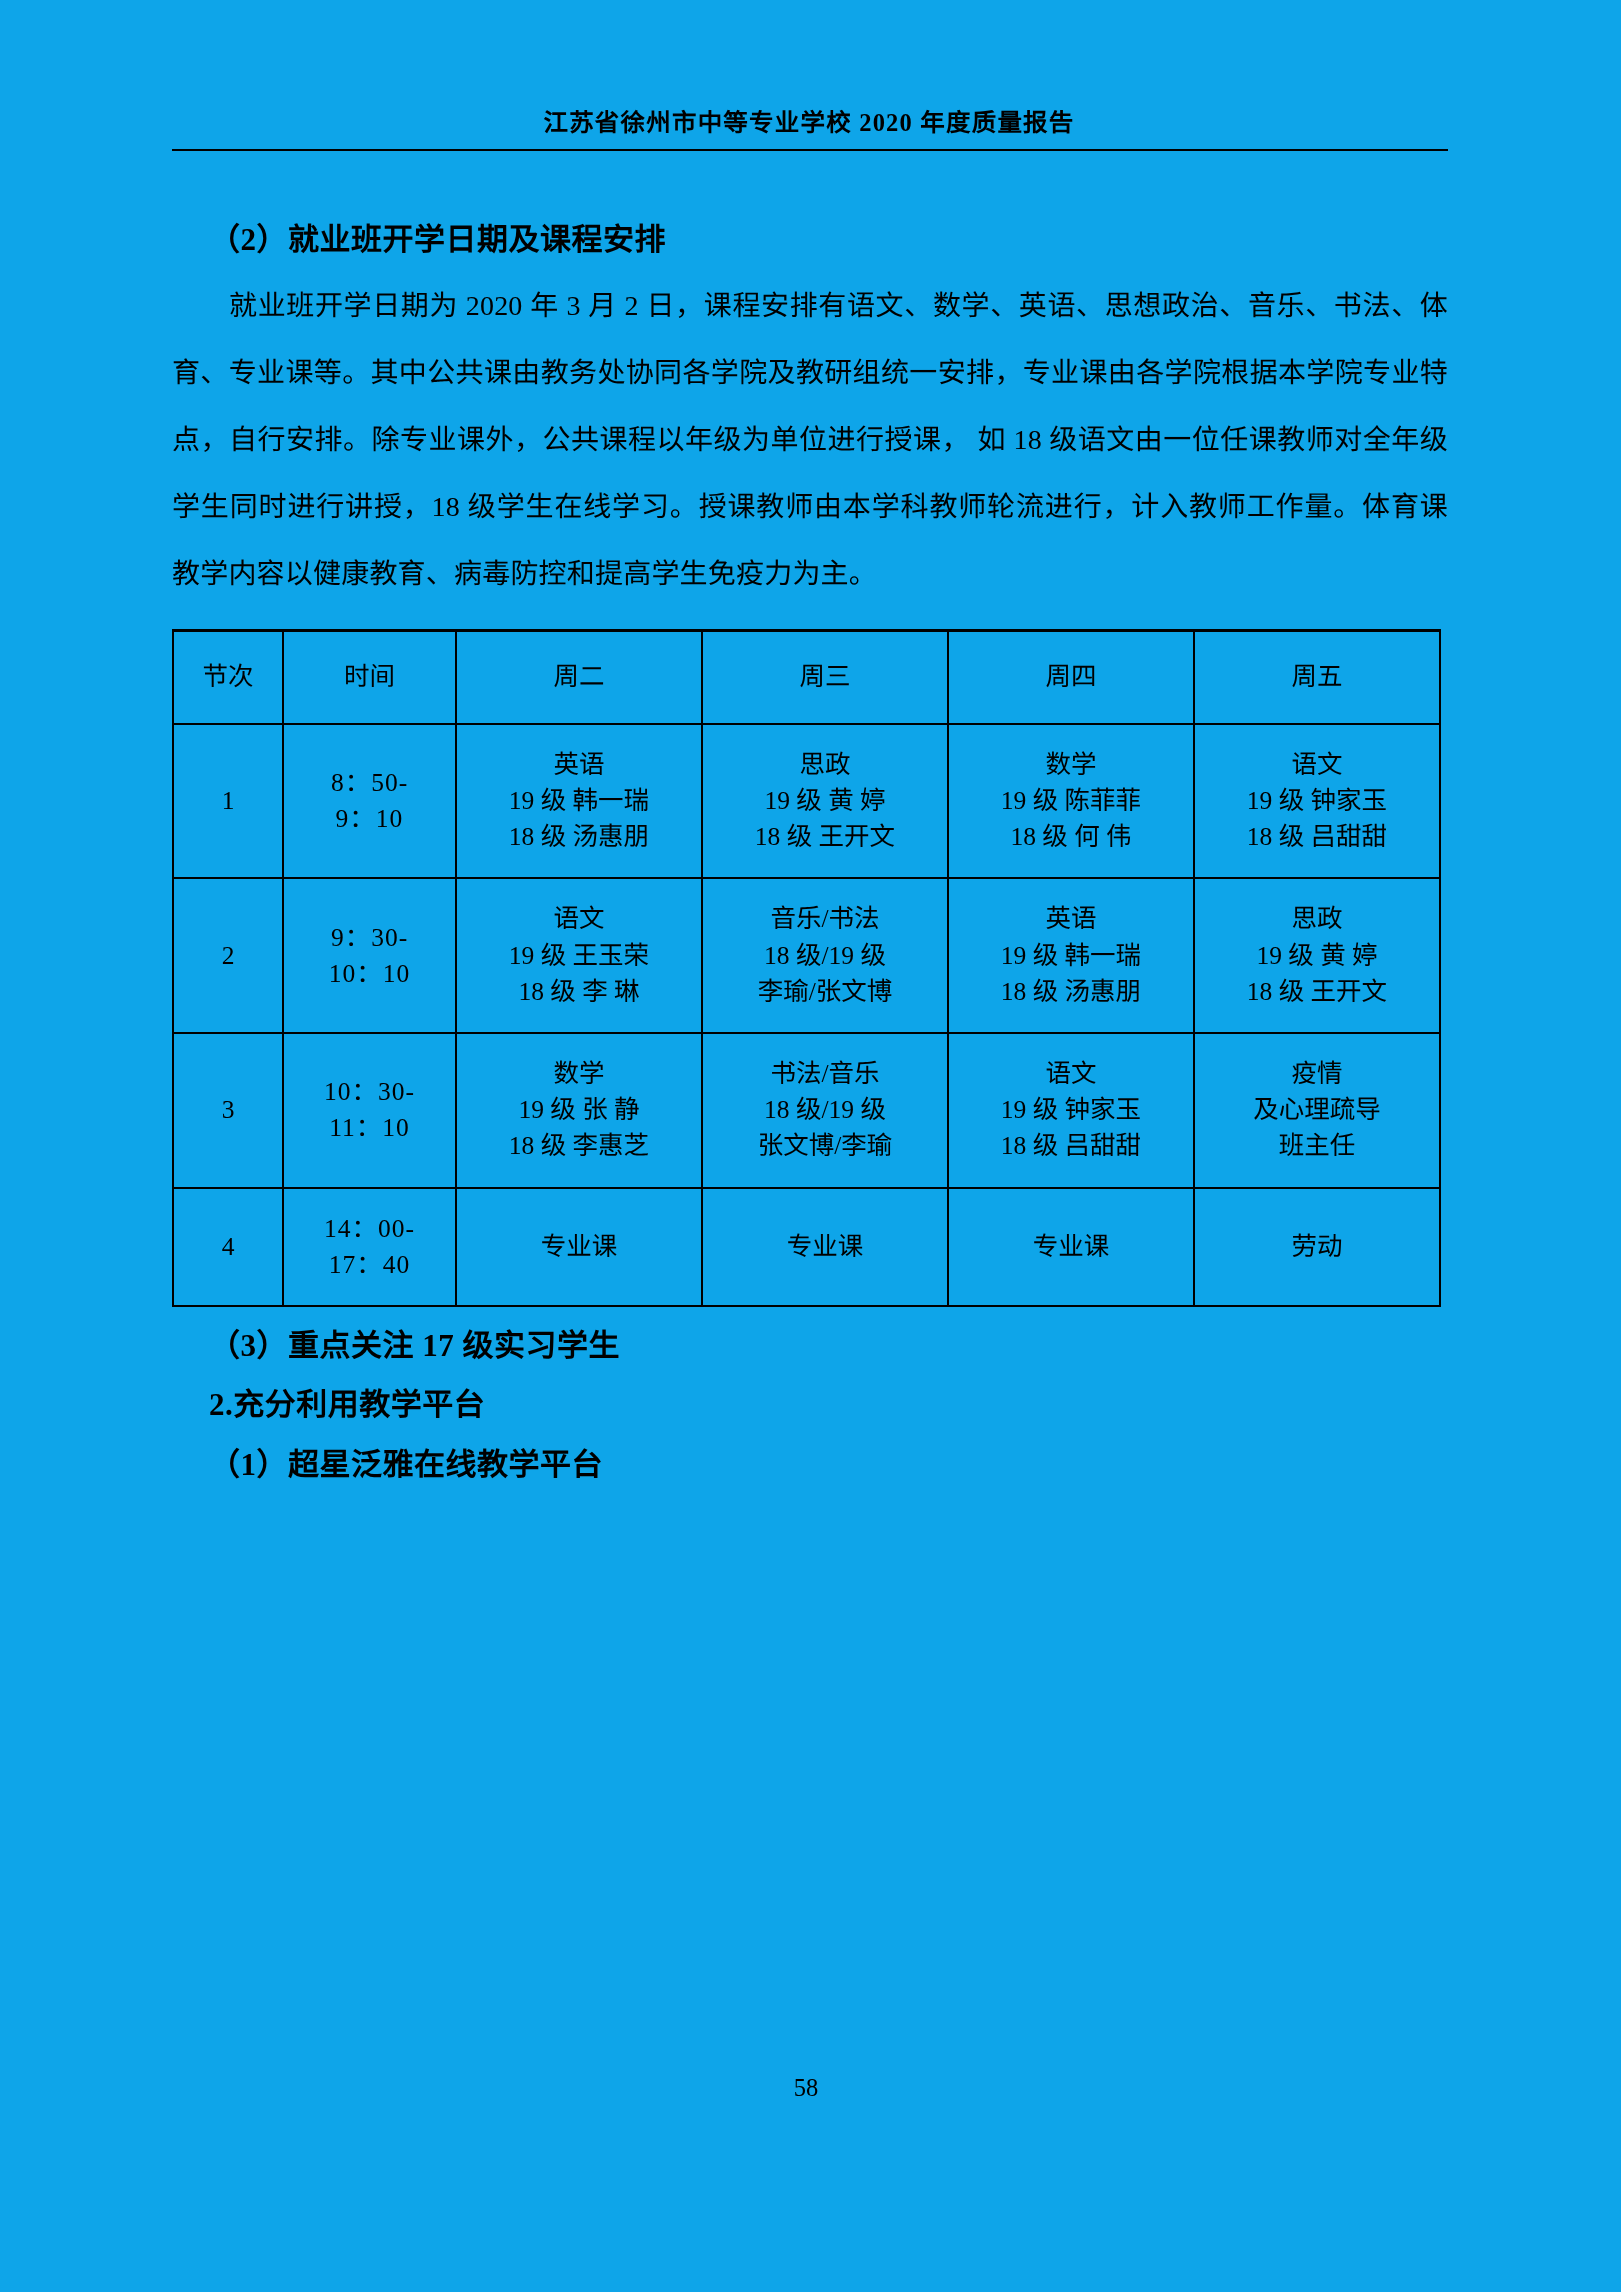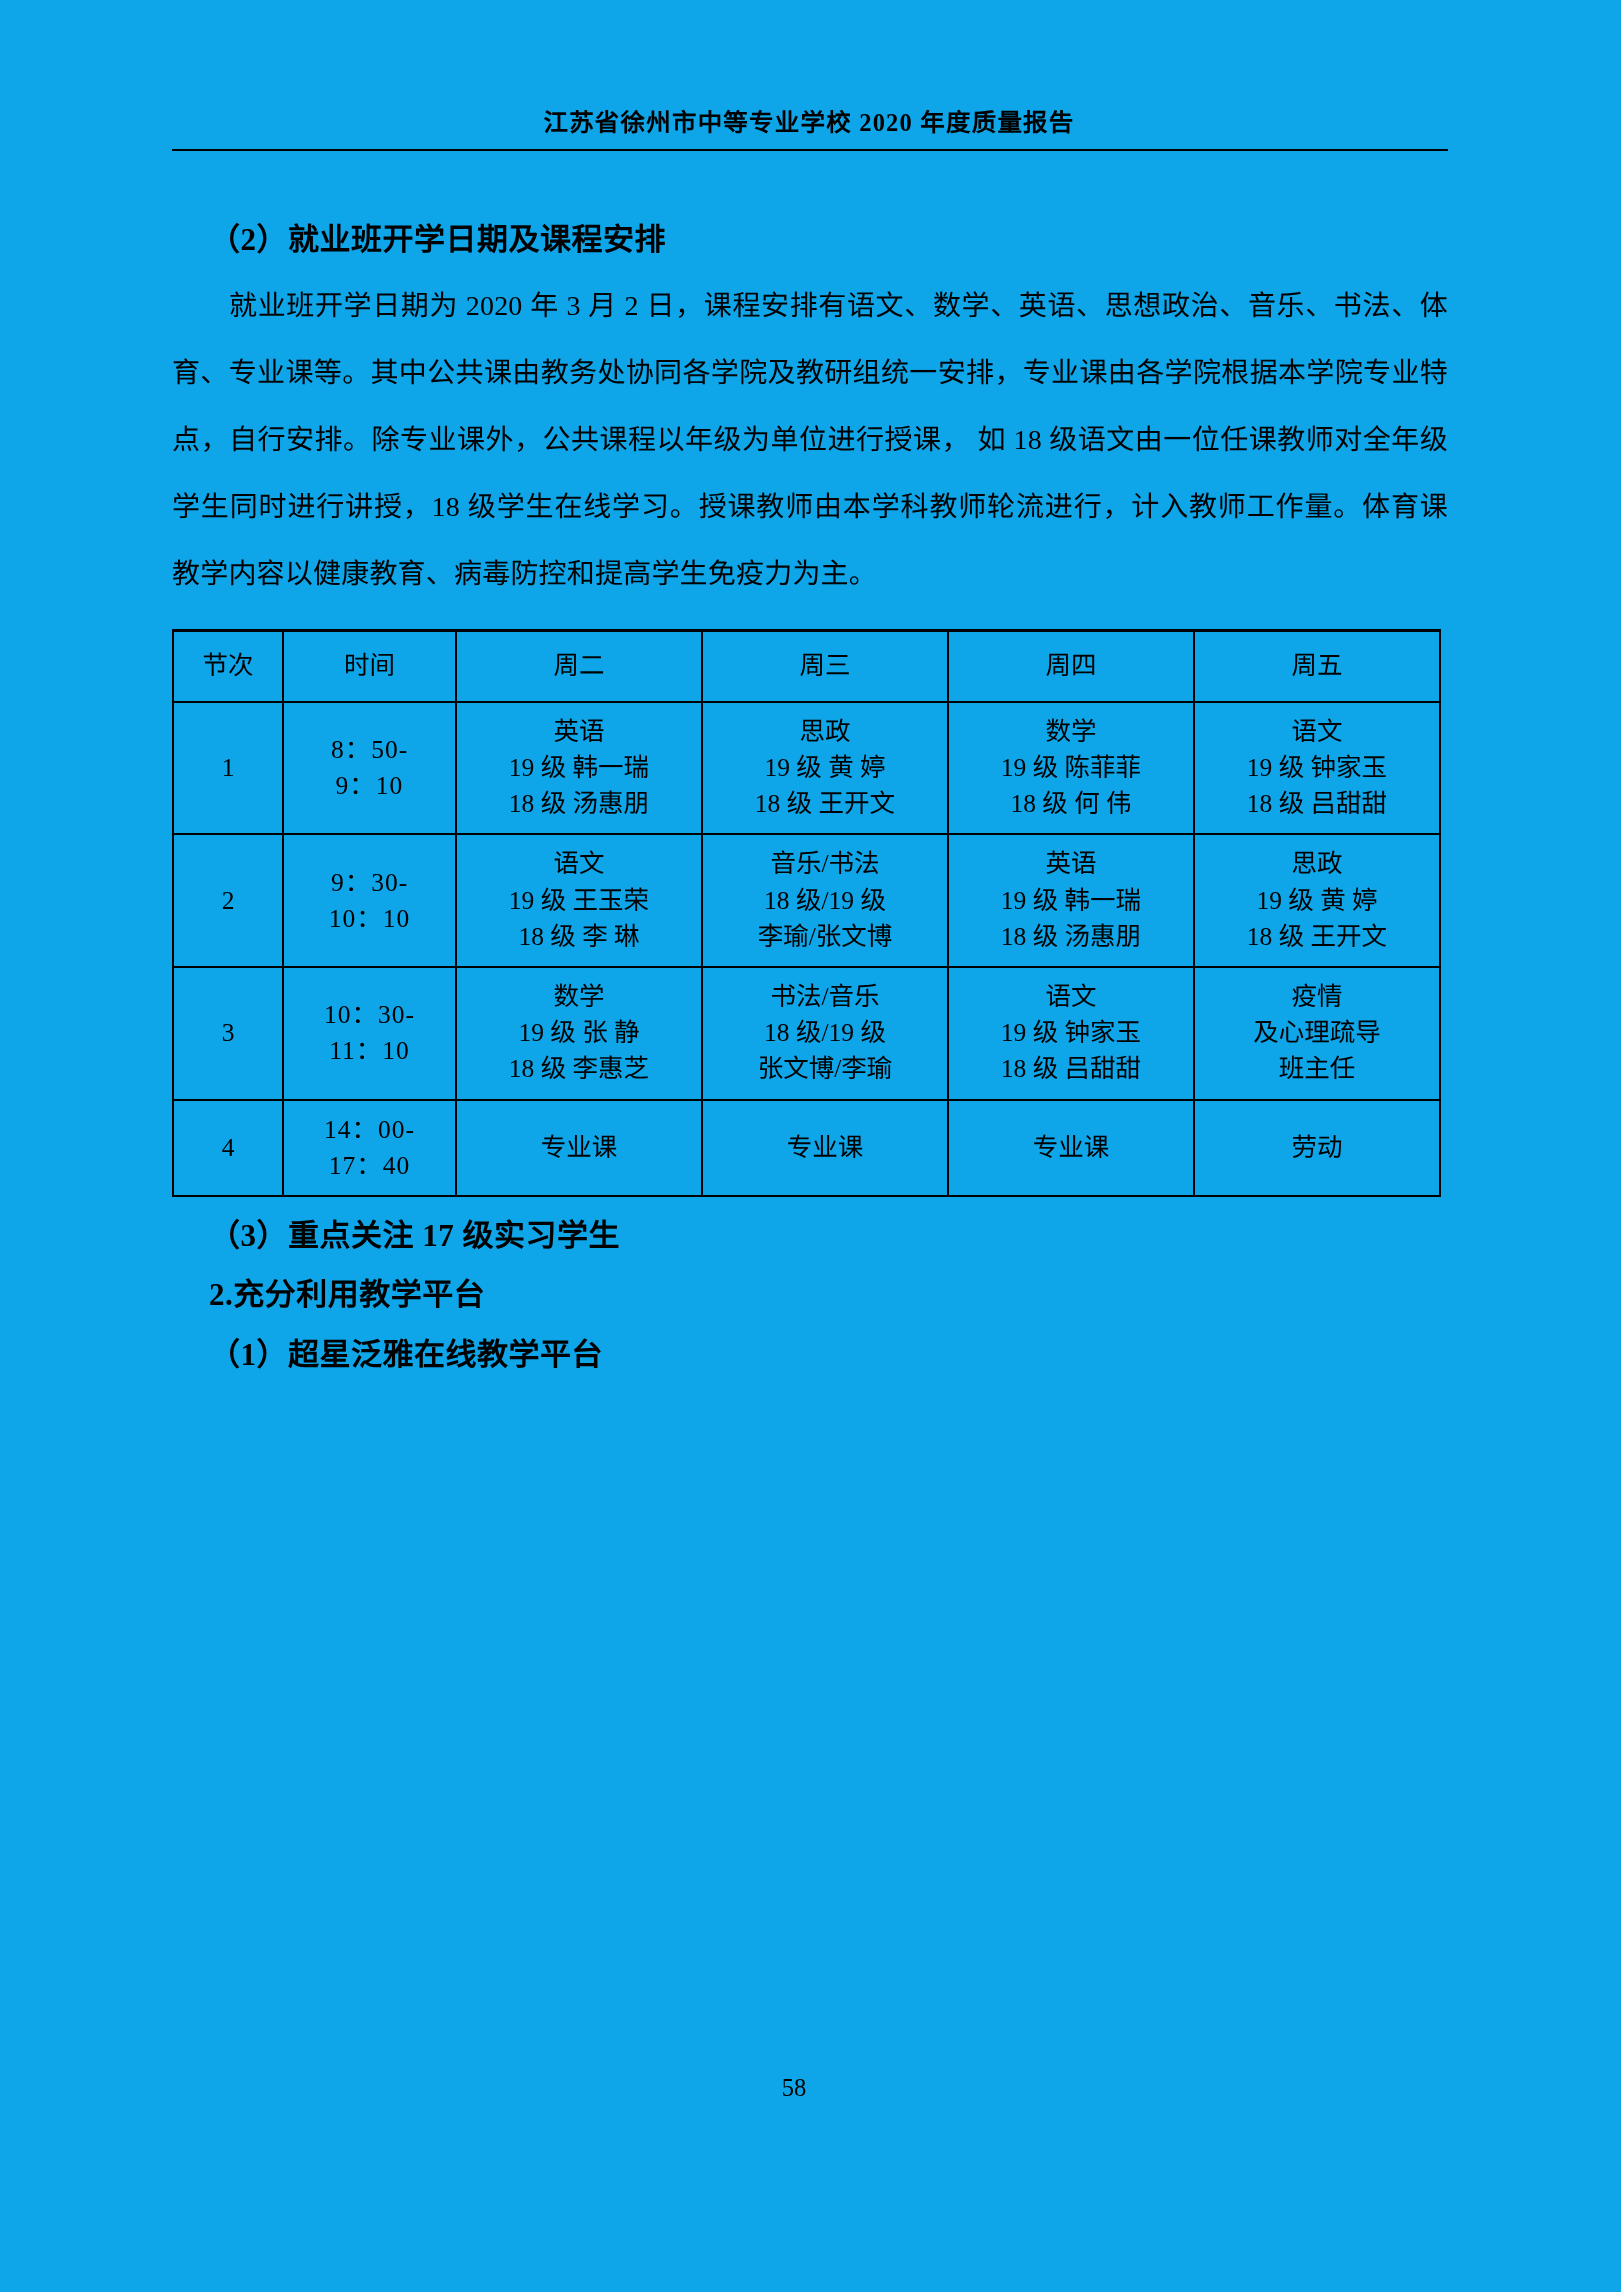--- a/index.html
+++ b/index.html
@@ -83,40 +83,40 @@
     width: 1266px;
     table-layout: fixed;
   }
   table.sched th,
   table.sched td {
     border: 2px solid #000;
     text-align: center;
     vertical-align: middle;
     font-size: 25.5px;
     line-height: 1.42;
-    padding: 11px 2px;
+    padding: 22px 2px;
   }
   table.sched thead th {
     height: 47px;
     font-weight: normal;
     border-top: 3.9px solid #000;
   }
   table.sched tbody td { height: 106px; }
   table.sched tbody tr:last-child td { height: 61px; }
   table.sched col.c-period { width: 110px; }
   table.sched col.c-time   { width: 173px; }
   table.sched col.c-day    { width: 246px; }
 
   .cell-line { display: block; white-space: nowrap; }
   .time-cell .cell-line { letter-spacing: 1px; }
 
   
   .page-footer {
     position: absolute;
-    left: 4px;
+    left: 16px;
     top: 2076px;
     width: 1580px;
     text-align: center;
     font-size: 24.5px;
     line-height: 1;
   }
 </style>
 </head>
 <body>
 

